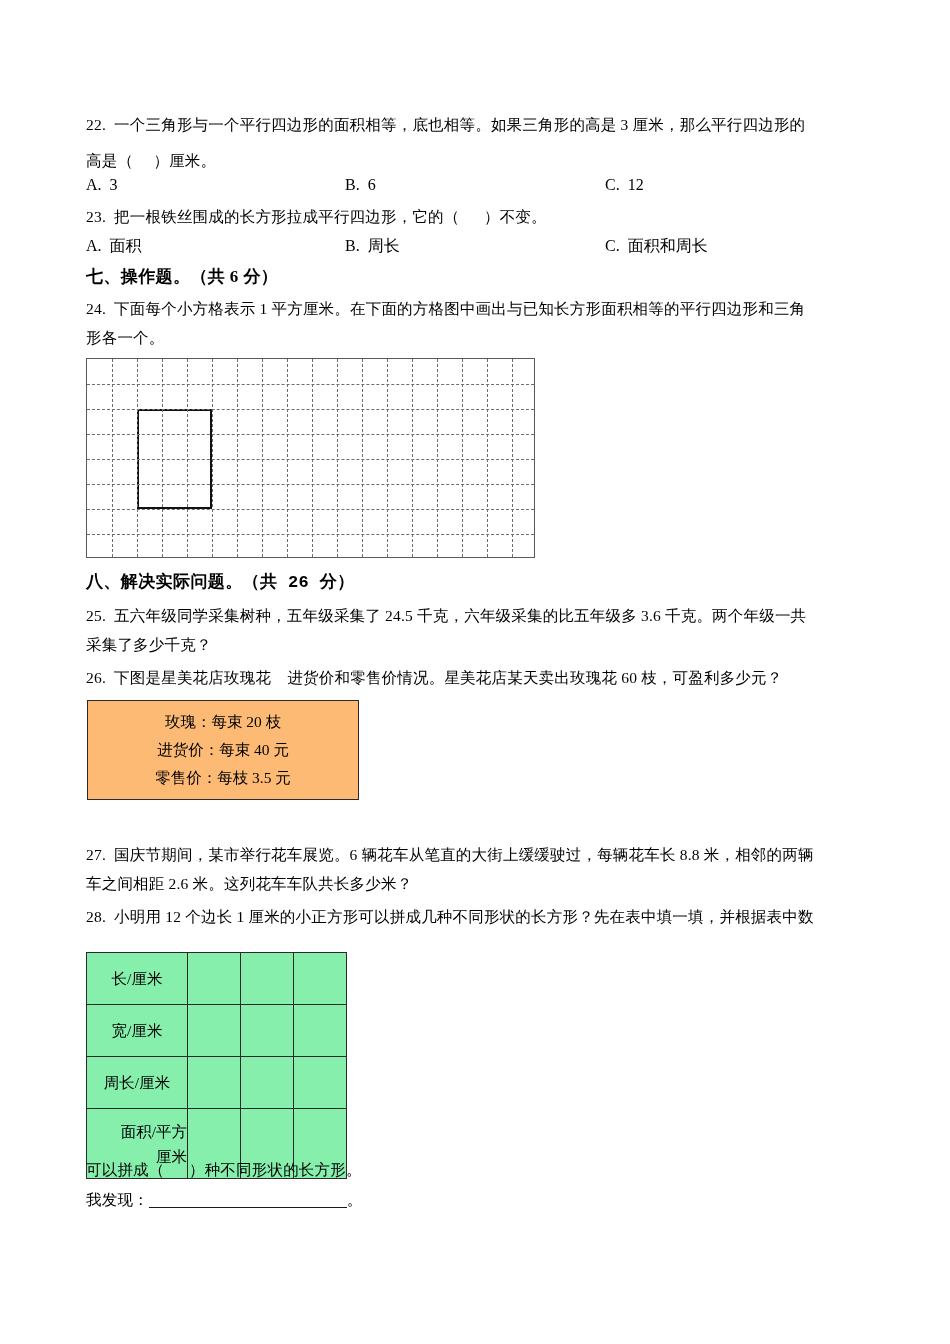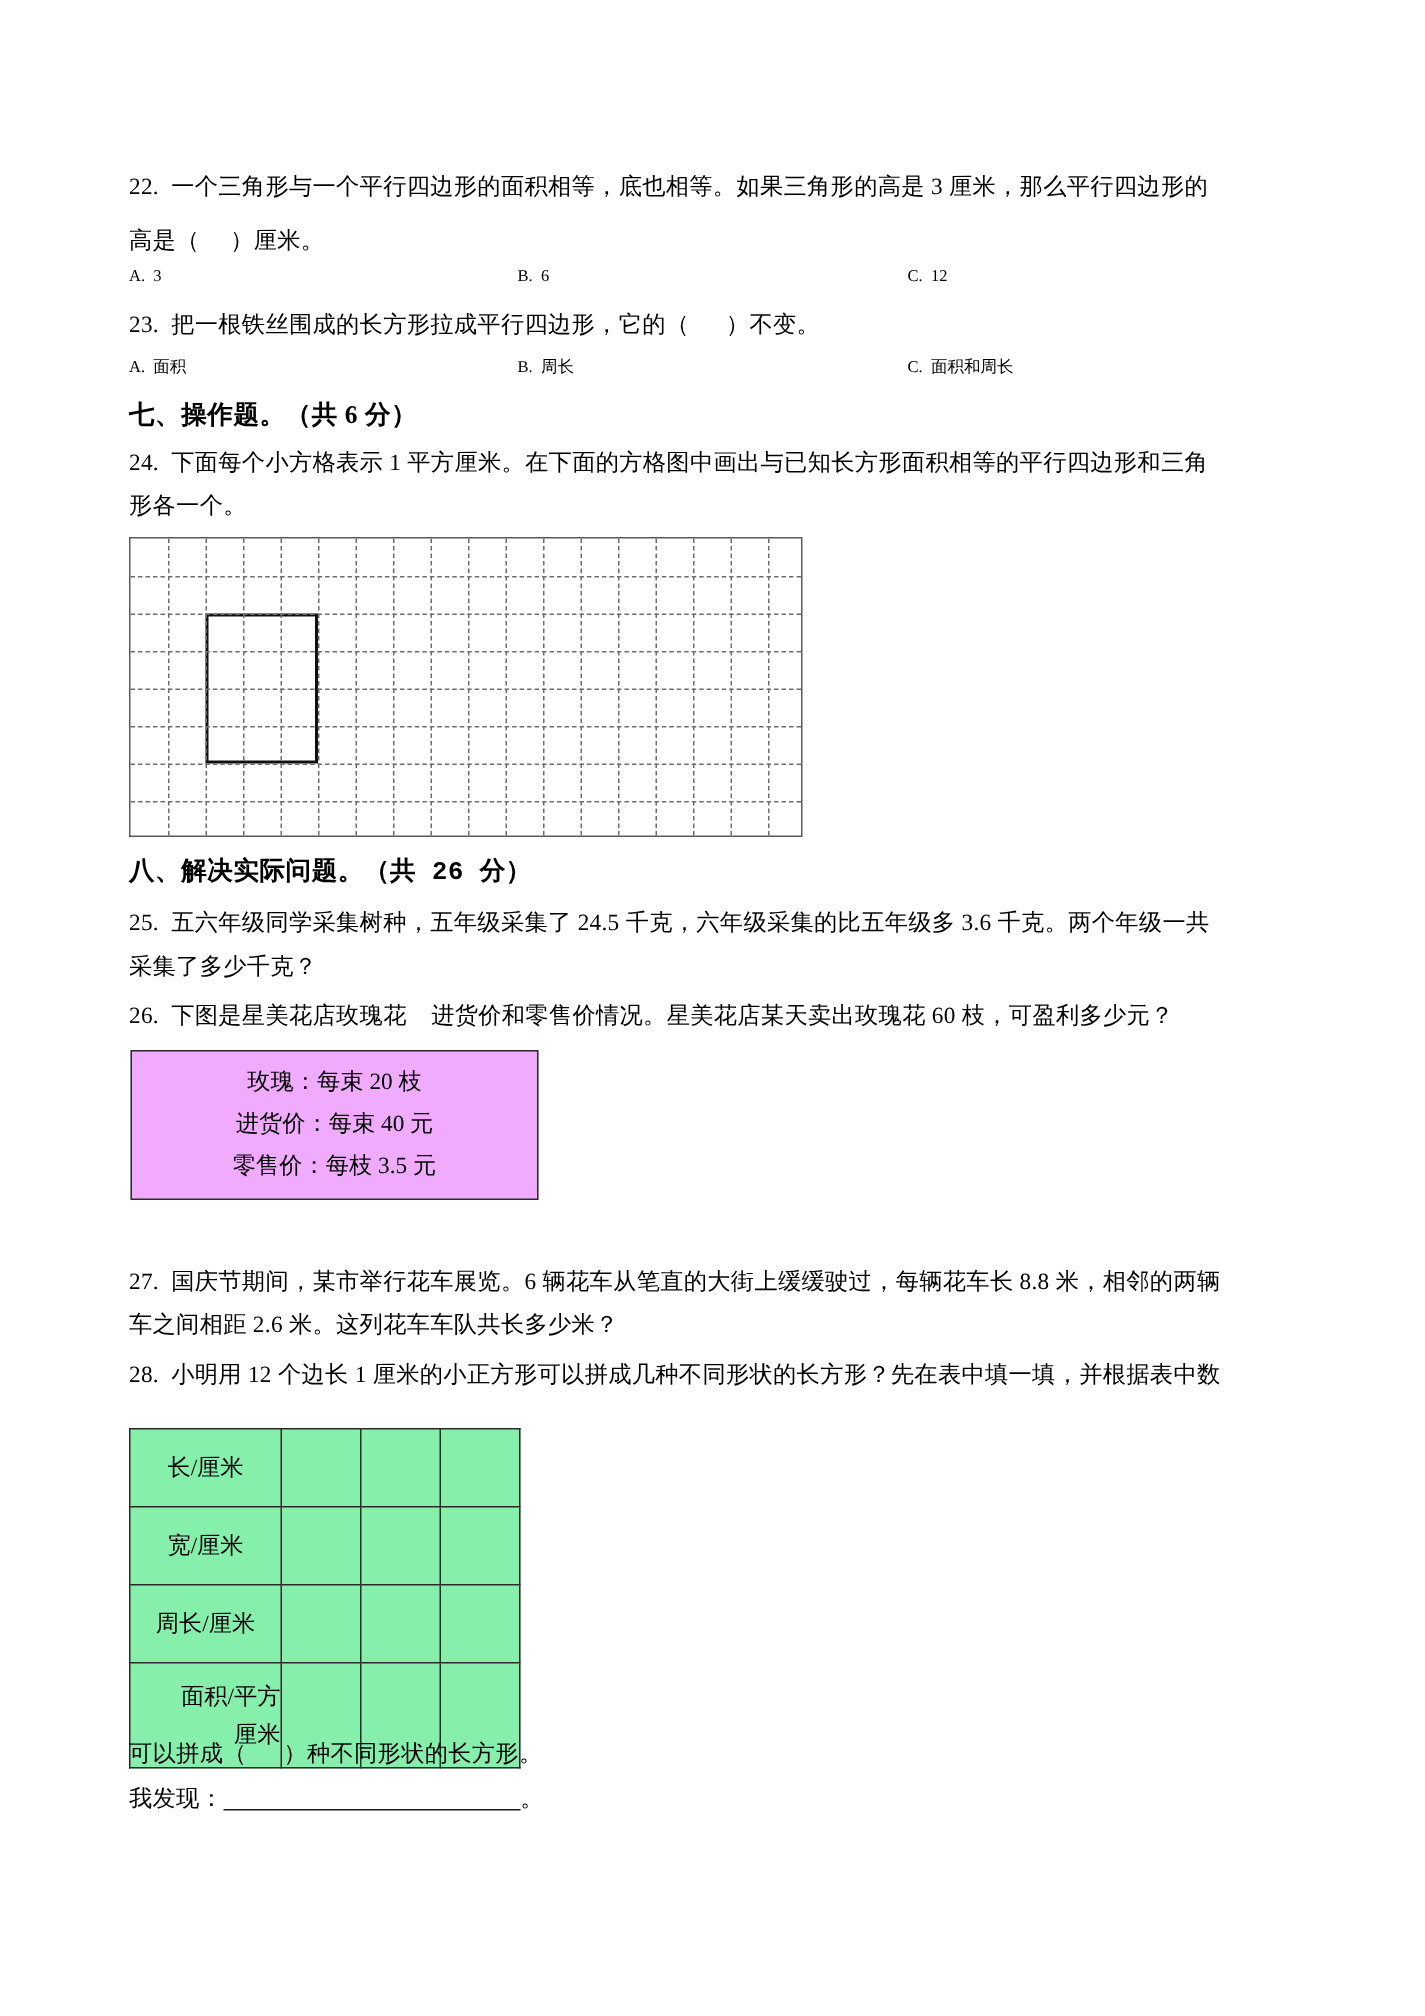--- a/index.html
+++ b/index.html
@@ -31,21 +31,21 @@
   .heading {
     position: absolute;
     font-size: 17px;
     font-weight: bold;
     line-height: 22px;
     white-space: pre;
     letter-spacing: 0.4px;
   }
   .opt {
     position: absolute;
-    font-size: 11px;
+    font-size: 16px;
     line-height: 19px;
     white-space: pre;
     text-align: right;
   }
 
   
   #grid-figure {
     position: absolute;
     left: 86px;
     top: 358px;
@@ -78,21 +78,21 @@
 
   
   #rose-box {
     position: absolute;
     left: 87px;
     top: 700px;
     width: 272px;
     height: 100px;
     box-sizing: border-box;
     border: 1.3px solid #2a2a2a;
-    background: #f0abfc;
+    background: #fdba74;
     display: flex;
     flex-direction: column;
     align-items: center;
     justify-content: center;
   }
   #rose-box .rose-line {
     font-size: 15.5px;
     line-height: 28px;
     white-space: pre;
   }

